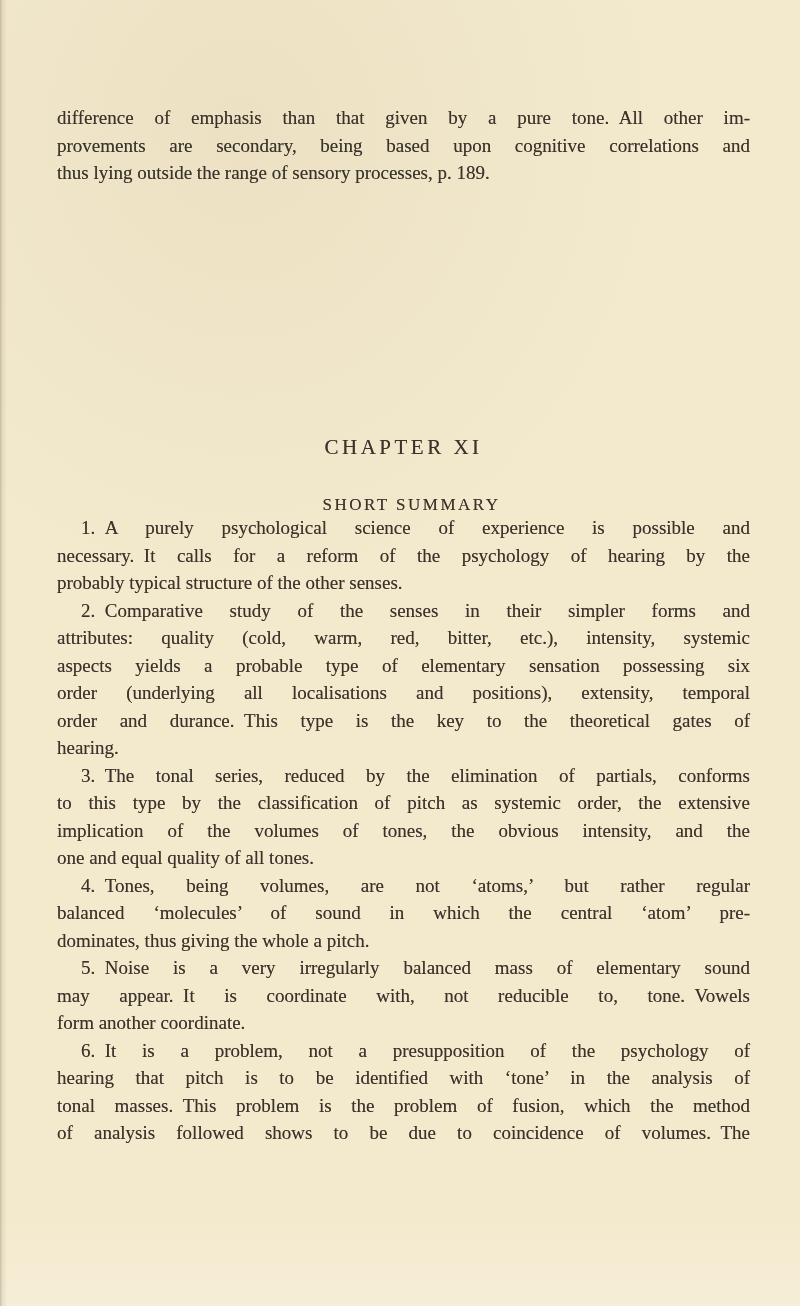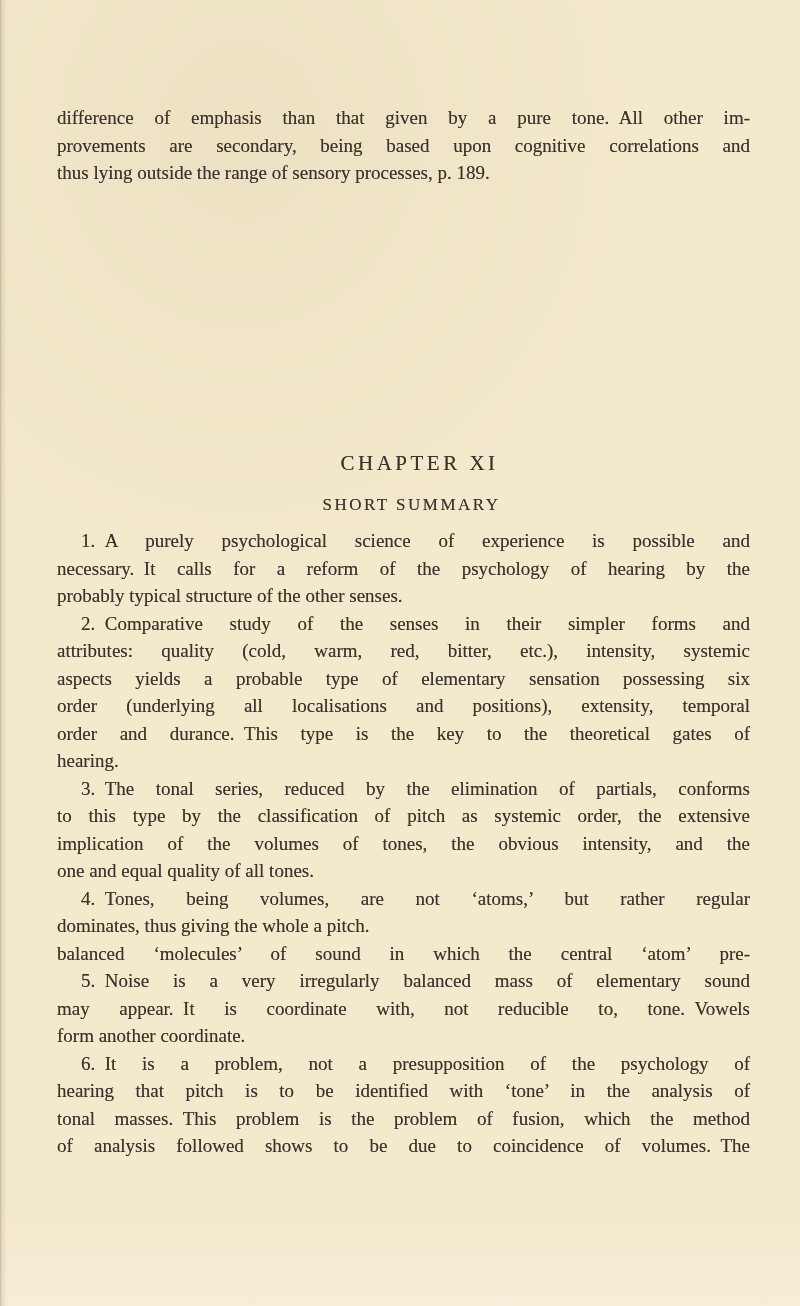--- a/index.html
+++ b/index.html
@@ -51,38 +51,38 @@
 
   
   .textblock {
     position: absolute;
     left: 57px;
     width: 693px;
     font-size: 19px;
     line-height: 27.5px;
   }
   #continuation-block { top: 104px; }
-  #summary-block { top: 527px; }
+  #summary-block { top: 514px; }
 
   .line {
     text-align: justify;
     text-align-last: justify;
     white-space: nowrap;
   }
   .line { white-space: normal; }
   .line.last { text-align-last: left; }
   .line.indent { text-indent: 24px; }
 
   
   .chapter-title {
     position: absolute;
     top: 436px;
     left: 57px;
     width: 693px;
-    margin: 16px;
+    margin: 0;
     text-align: center;
     font-size: 21px;
     font-weight: normal;
     letter-spacing: 3.5px;
     line-height: 22px;
   }
   .chapter-subtitle {
     position: absolute;
     top: 488px;
     left: 57px;
@@ -127,22 +127,22 @@
         <div class="line last">hearing.</div>
       </div>
       <div class="paragraph">
         <div class="line indent">3. The tonal series, reduced by the elimination of partials, conforms</div>
         <div class="line">to this type by the classification of pitch as systemic order, the extensive</div>
         <div class="line">implication of the volumes of tones, the obvious intensity, and the</div>
         <div class="line last">one and equal quality of all tones.</div>
       </div>
       <div class="paragraph">
         <div class="line indent">4. Tones, being volumes, are not ‘atoms,’ but rather regular</div>
+        <div class="line">balanced ‘molecules’ of sound in which the central ‘atom’ pre-</div>
         <div class="line last">dominates, thus giving the whole a pitch.</div>
-        <div class="line">balanced ‘molecules’ of sound in which the central ‘atom’ pre-</div>
       </div>
       <div class="paragraph">
         <div class="line indent">5. Noise is a very irregularly balanced mass of elementary sound</div>
         <div class="line">may appear. It is coordinate with, not reducible to, tone. Vowels</div>
         <div class="line last">form another coordinate.</div>
       </div>
       <div class="paragraph">
         <div class="line indent">6. It is a problem, not a presupposition of the psychology of</div>
         <div class="line">hearing that pitch is to be identified with ‘tone’ in the analysis of</div>
         <div class="line">tonal masses. This problem is the problem of fusion, which the method</div>

